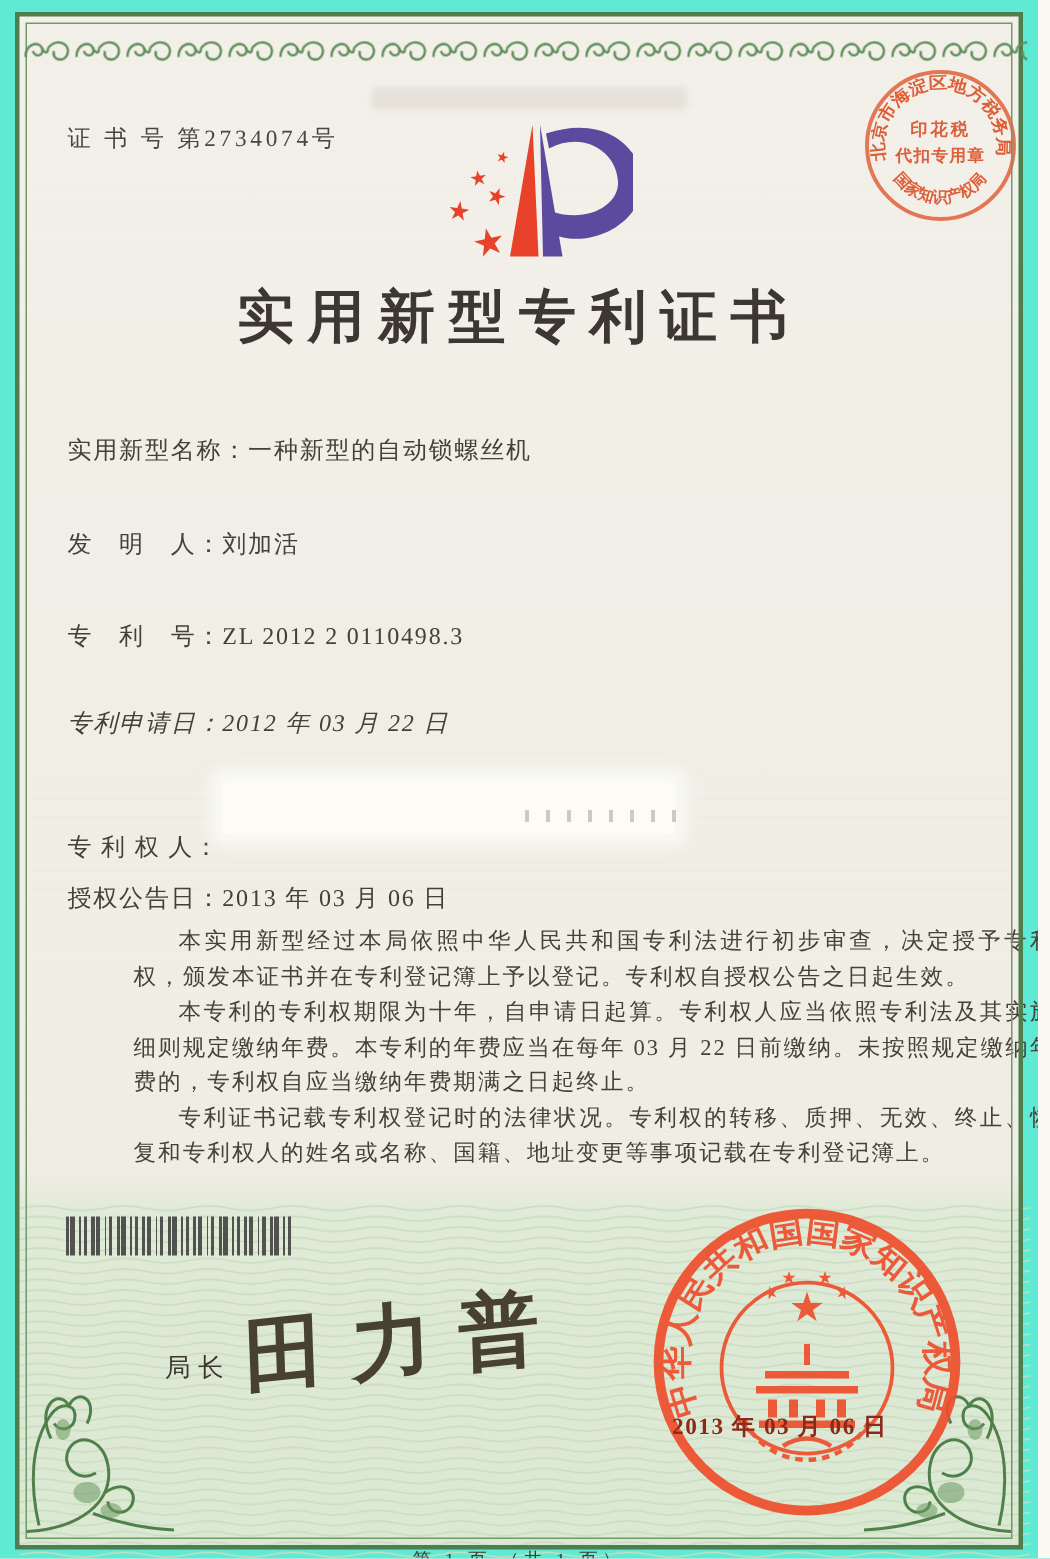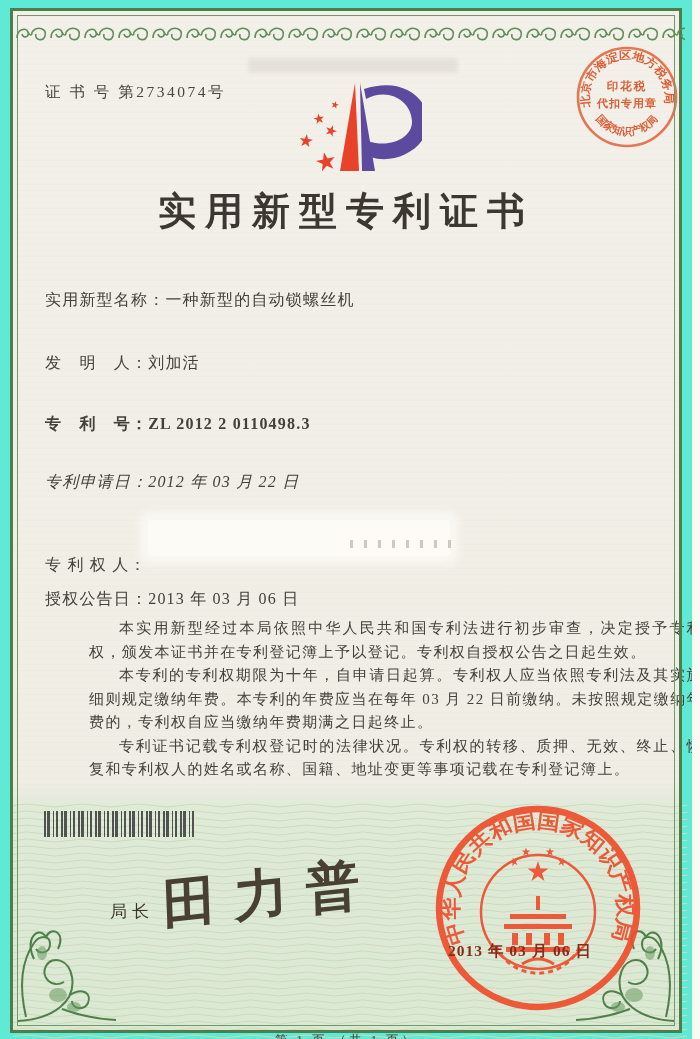--- a/index.html
+++ b/index.html
@@ -28,21 +28,21 @@
   .content { position:absolute; inset:0; z-index:3; color:#454039; }
 
   .cert-no { position:absolute; left:45px; top:82px; font-size:15.5px; letter-spacing:2.5px; color:#4a453e; }
 
   .logo { position:absolute; left:278px; top:78px; width:144px; height:104px; }
 
   .title { position:absolute; left:0; top:186px; width:100%; text-align:center;
     font-size:38px; font-weight:bold; letter-spacing:9px; color:#3d3733; }
 
   .field { position:absolute; left:45px; font-size:16px; letter-spacing:1.2px; color:#45403a; white-space:nowrap; }
-  .f0 { top:290px; } .f1 { top:353px; } .f2 { top:414px;font-weight:bold; } .f3 { top:472px;font-style:italic; } .f4 { top:555px; } .f5 { top:589px;text-align:center; }
+  .f0 { top:290px; } .f1 { top:353px; } .f2 { top:414px; } .f3 { top:472px;font-style:italic; } .f4 { top:555px; } .f5 { top:589px;text-align:center; }
 
   .redaction { position:absolute; left:148px; top:520px; width:302px; height:36px;
     background:rgba(252,251,247,0.96); box-shadow:0 0 10px 8px rgba(250,249,245,0.9); border-radius:3px; }
   .redact-specks { position:absolute; left:350px; top:540px; width:110px; height:8px;
     background:repeating-linear-gradient(90deg, rgba(120,110,100,0.35) 0 3px, transparent 3px 14px); }
 
   .paragraphs { position:absolute; left:45px; top:617px; width:614px; font-size:15px;
     line-height:23.5px; letter-spacing:1.4px; text-align:justify; color:#46413b;margin-left:44px; }
   .paragraphs p { text-indent:2em; }
 

